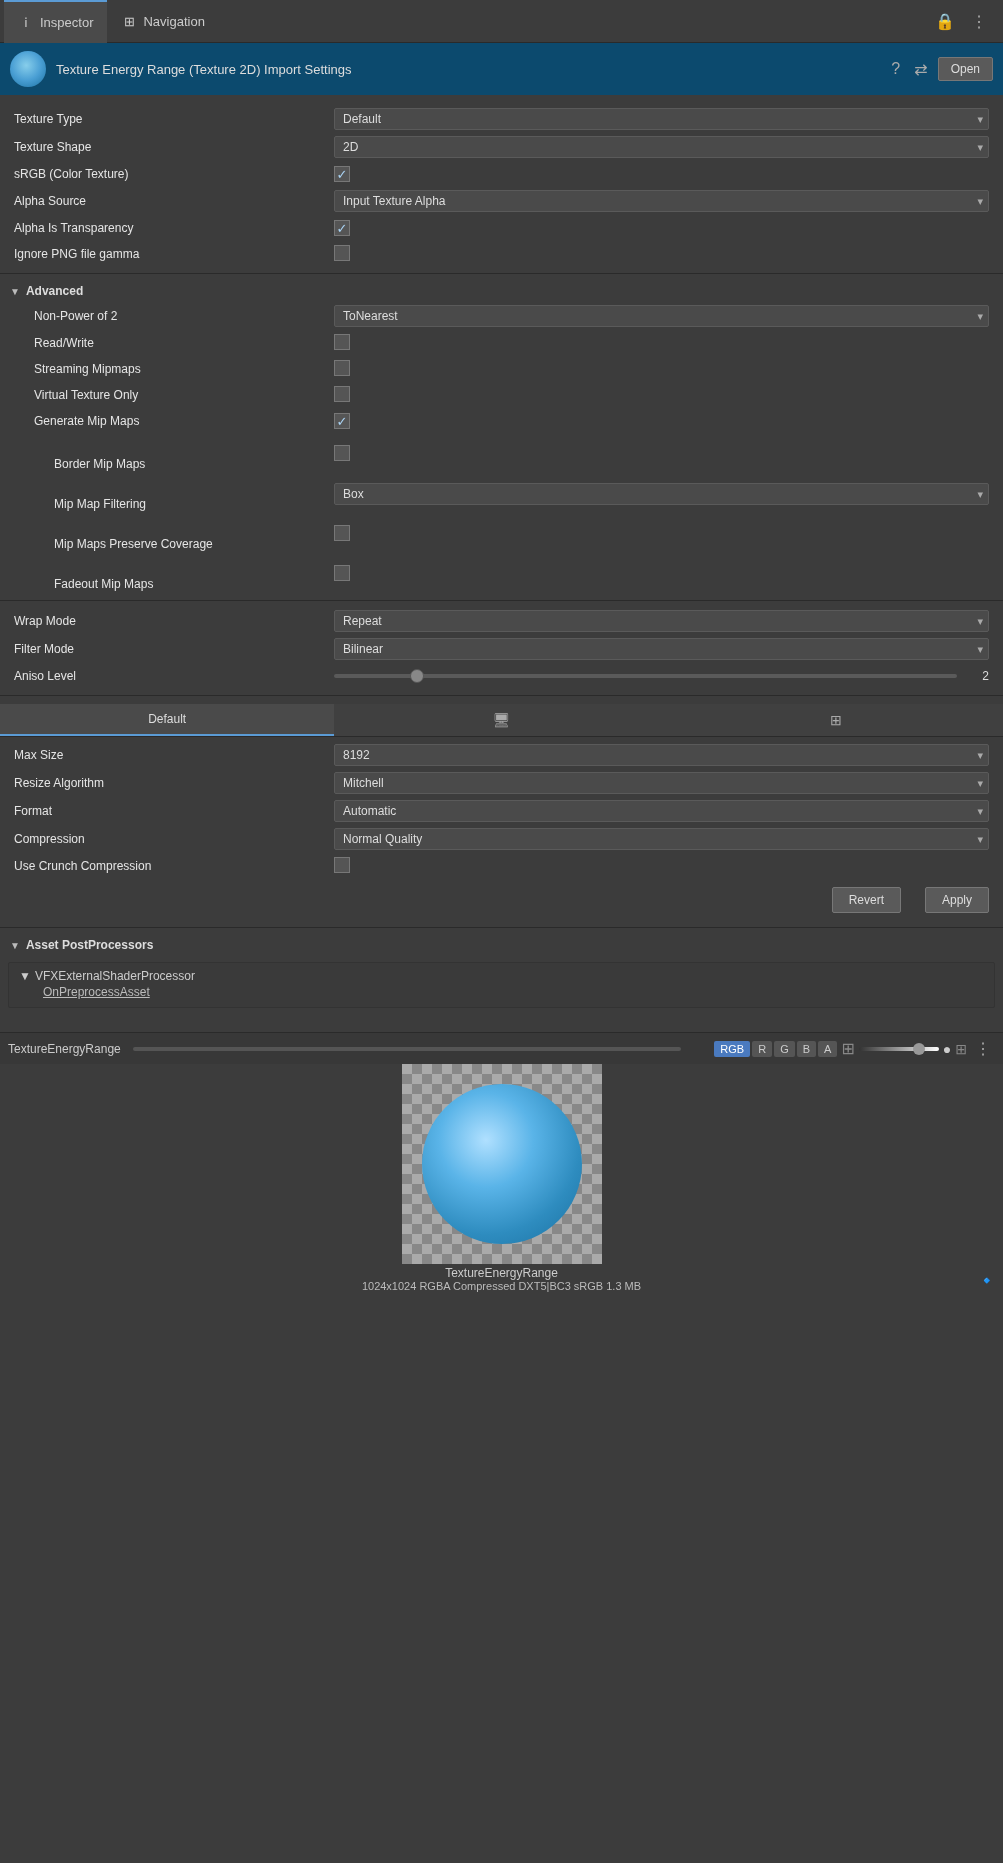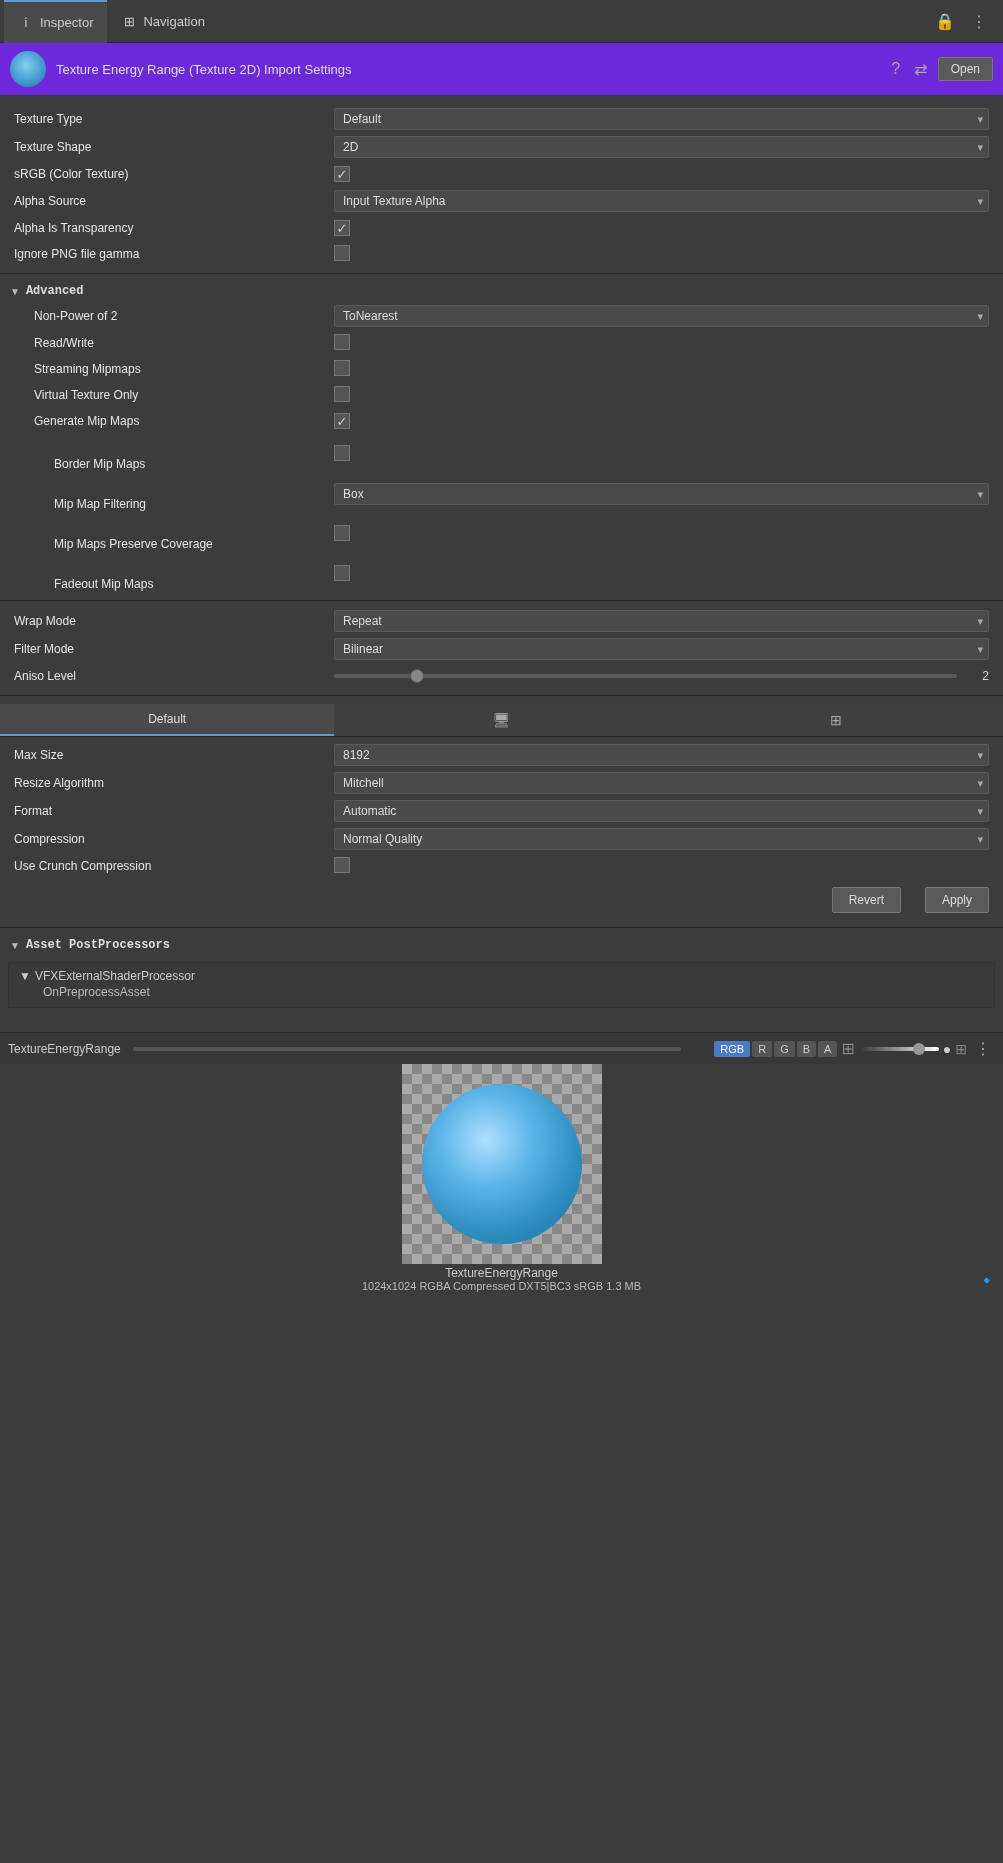--- a/index.html
+++ b/index.html
@@ -61,21 +61,21 @@
       font-size: 16px;
       padding: 2px 4px;
       display: flex;
       align-items: center;
     }
 
     
     .title-bar {
       display: flex;
       align-items: center;
-      background: #6d28d9;
+      background: #0c4a6e;
       padding: 8px 10px;
       gap: 10px;
       justify-content: space-between;
     }
     .title-left {
       display: flex;
       align-items: center;
       gap: 10px;
     }
     .texture-thumb {
@@ -291,20 +291,21 @@
       display: flex;
       align-items: center;
       gap: 4px;
       color: #ccc;
       font-size: 12px;
     }
     .post-processor-item {
       padding: 2px 0 2px 24px;
       color: #bbb;
       font-size: 12px;
+      text-decoration: underline;
     }
 
     
     .preview-bar {
       display: flex;
       align-items: center;
       background: #383838;
       padding: 4px 8px;
       gap: 4px;
       border-top: 1px solid #2a2a2a;
@@ -408,21 +409,20 @@
       right: 6px;
       bottom: 6px;
       color: #5b9bd5;
       font-size: 16px;
     }
 
     .section-label {
       font-size: 12px;
       font-weight: bold;
       color: #ddd;
-      font-family: Liberation Mono, monospace;
     }
 
     select.dropdown {
       background-color: #4a4a4a;
     }
   </style>
 </head>
 <body>
 
 <div class="tab-bar">

